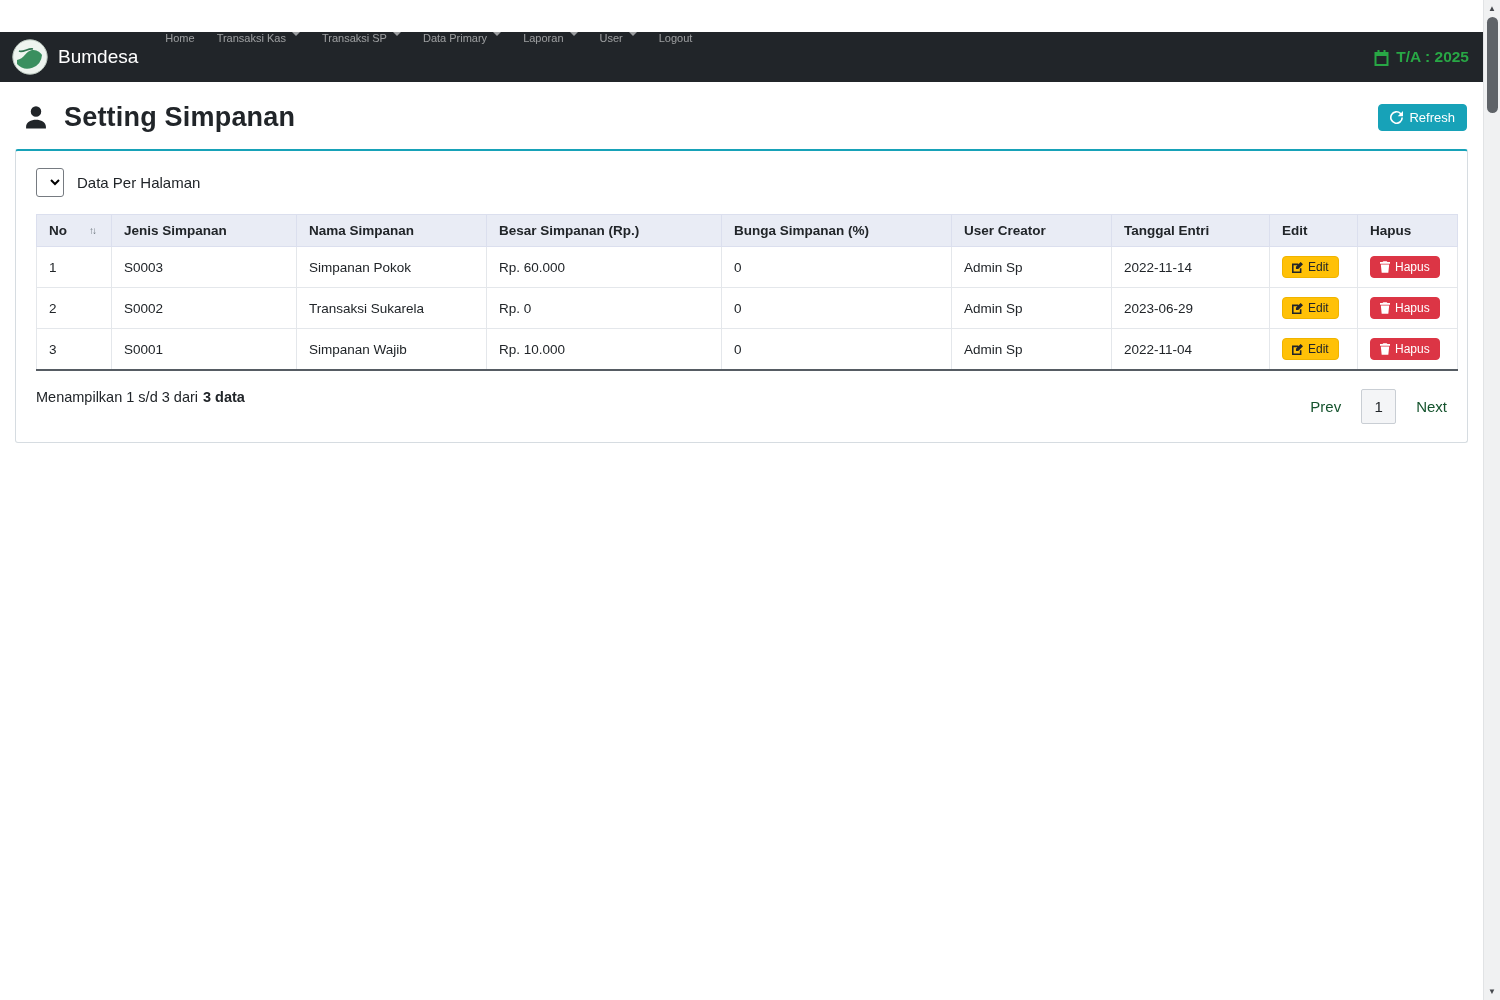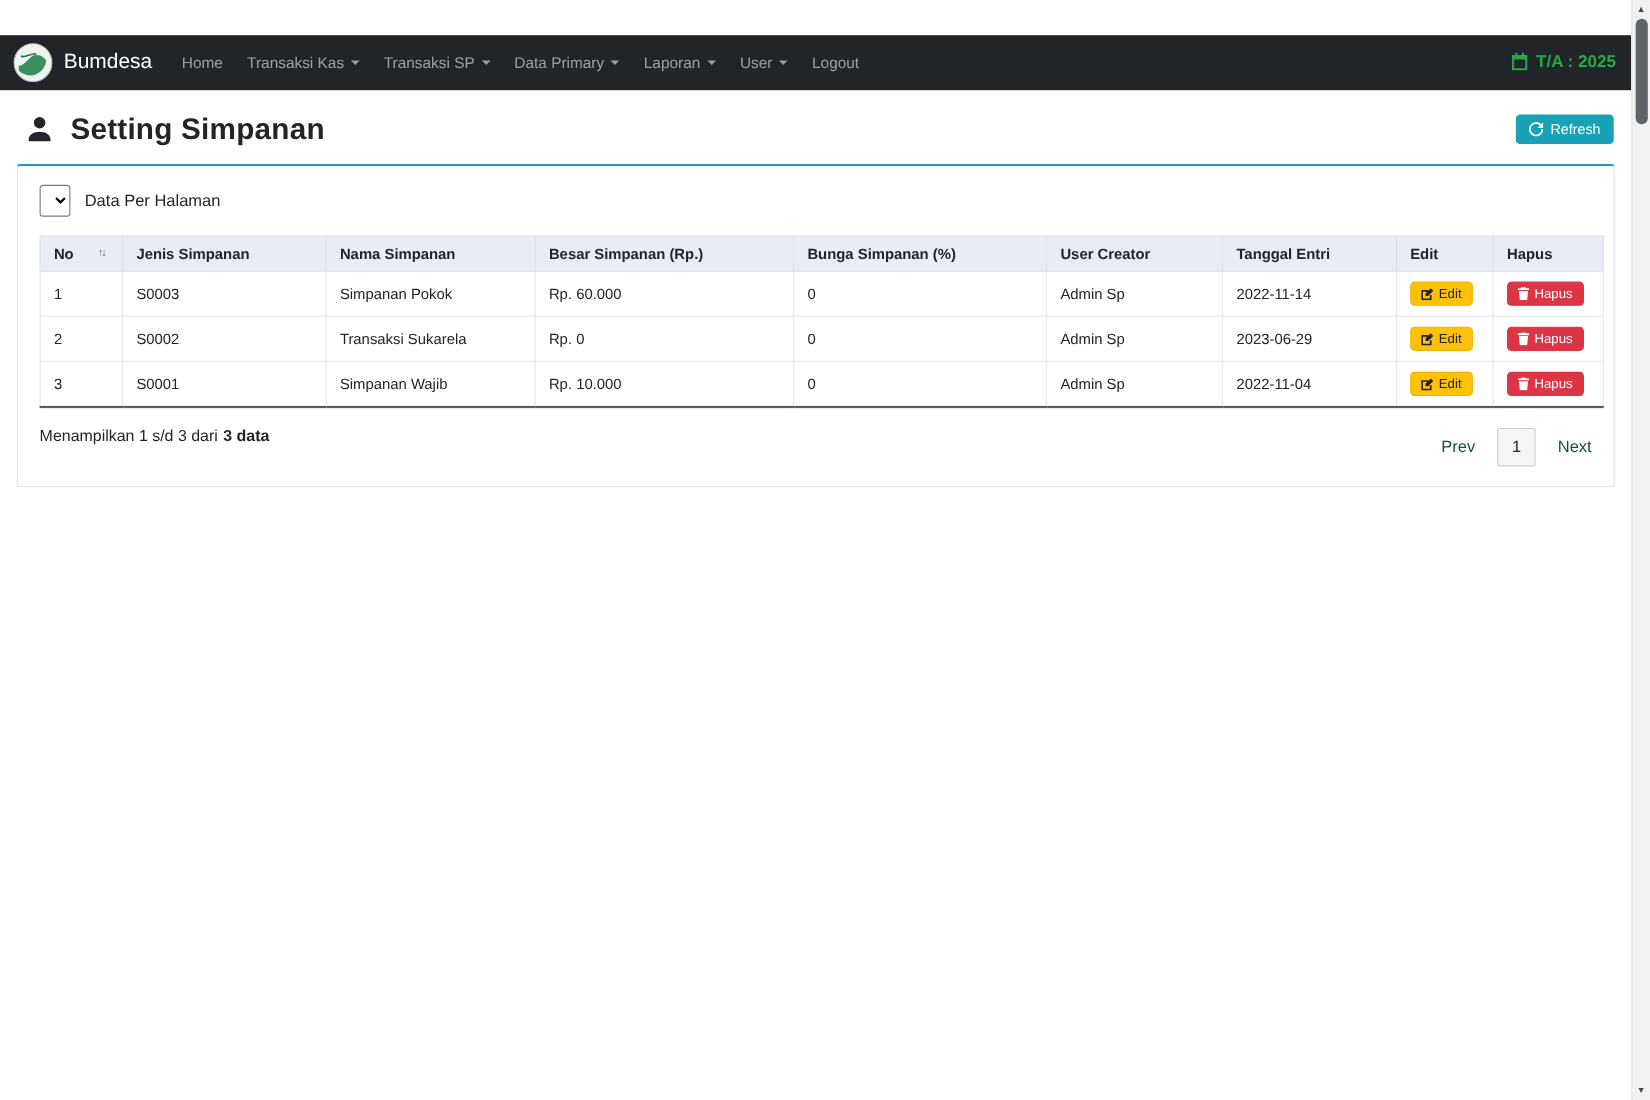--- a/index.html
+++ b/index.html
@@ -21,40 +21,39 @@
     align-items: center;
     padding: 0 14px 0 12px;
     margin-top: 32px;
   }
   .brand { display: flex; align-items: center; gap: 10px; cursor: pointer; }
   .logo { width: 36px; height: 36px; display: block; }
   .brand-text { color: #ffffff; font-size: 19px; }
   .nav-links { display: flex; align-items: center; margin-left: 16px; height: 100%; }
   .nav-link {
     color: rgba(255,255,255,0.55);
-    font-size: 14px;
+    font-size: 11px;
     padding: 0 11px;
     display: flex;
-    align-items: center;
     cursor: pointer;
     text-decoration: none;
     height: 100%;
   }
   .caret {
     width: 0; height: 0;
     border-top: 4px solid;
     border-left: 4px solid transparent;
     border-right: 4px solid transparent;
     margin-left: 6px;
     display: inline-block;
   }
   .ta {
     margin-left: auto;
     display: flex;
-    align-items: flex-start;
+    align-items: flex-end;
     gap: 7px;
     color: #28a745;
     font-weight: 700;
     font-size: 15.5px;
   }
 
   
   .page-head { display: flex; align-items: center; padding: 20px 16px 8px 22px; }
   .title-icon { margin-right: 14px; display: flex; align-items: center; }
   .page-title { font-size: 27px; font-weight: 600; letter-spacing: 0.2px; }

